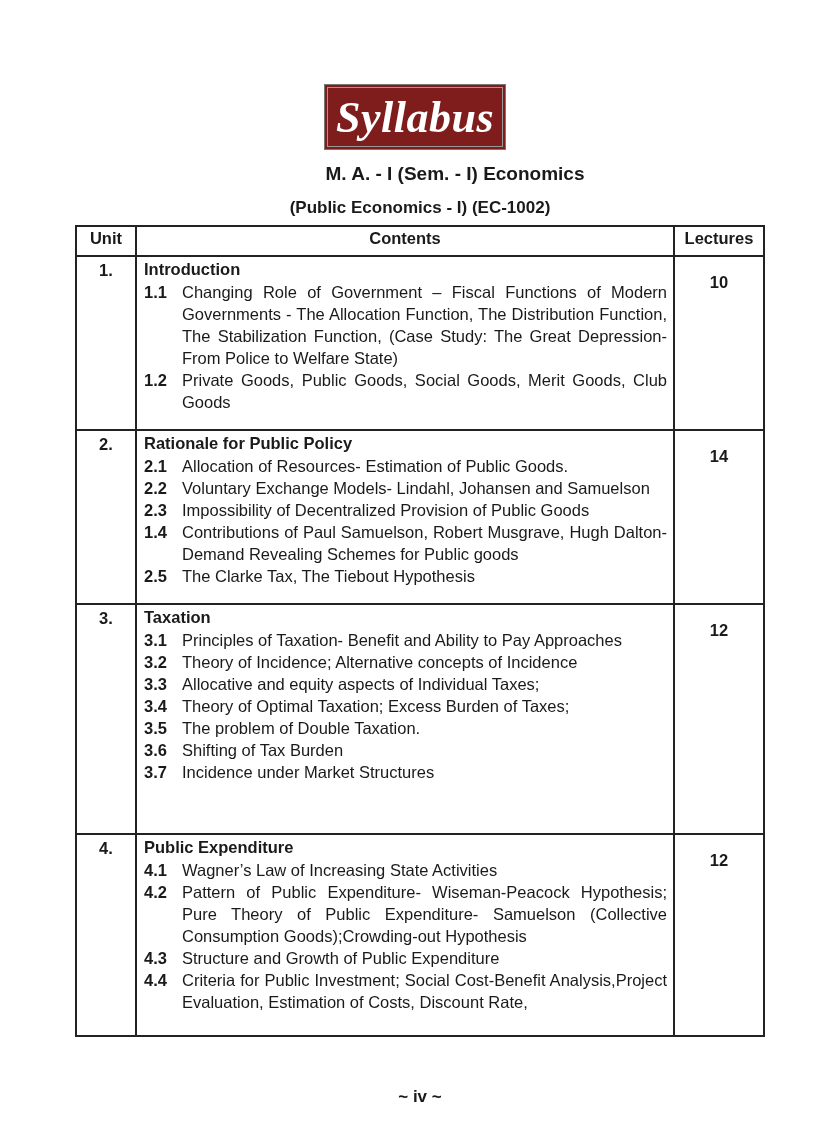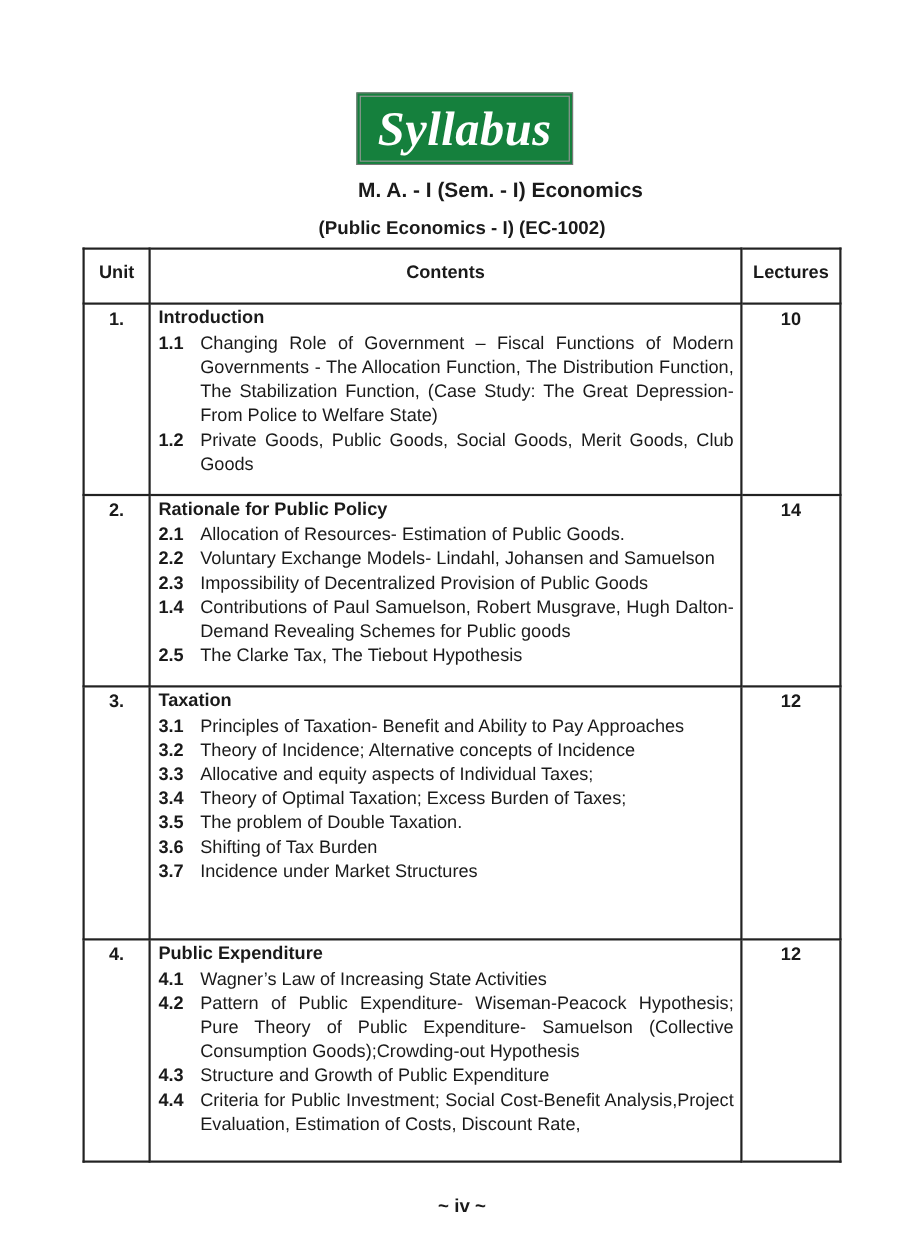--- a/index.html
+++ b/index.html
@@ -1,34 +1,34 @@
 <!DOCTYPE html>
 <html><head>
 <meta charset="utf-8">
 <style>
   html, body { margin: 0; padding: 0; background: #ffffff; }
   body { width: 840px; height: 1140px; position: relative; overflow: hidden;
          font-family: "Liberation Sans", sans-serif; color: #1a1a1a; }
-  .title-box { position: absolute; left: 324px; top: 84px; width: 197px; height: 66px;
-               background: #15803d; border: 1px solid #777; box-sizing: border-box;
+  .title-box { position: absolute; left: 324px; top: 84px; width: 182px; height: 66px;
+               background: #7f1d1d; border: 1px solid #777; box-sizing: border-box;
                outline: 1px solid #999; outline-offset: -4px;
                display: flex; align-items: center; justify-content: center; }
   .title-box span { color: #fff; font-family: "Liberation Serif", serif; font-style: italic;
                     font-weight: bold; font-size: 44px; letter-spacing: 0.5px; }
   .sub1 { position: absolute; top: 163px; left: 0; width: 840px; text-align: center;
           font-weight: bold; font-size: 19px; padding-left: 35px; }
   .sub2 { position: absolute; top: 198px; left: 0; width: 840px; text-align: center;
           font-weight: bold; font-size: 17px; }
   table { position: absolute; left: 75px; top: 225px; width: 690px; border-collapse: collapse;
           border: 2px solid #222; }
   td, th { border: 2px solid #222; vertical-align: top; font-size: 16.5px; }
-  th { font-weight: bold; height: 24px; padding: 12px 4px; }
+  th { font-weight: bold; height: 24px; padding: 2px 4px; }
   col.c1 { width: 60px; } col.c3 { width: 90px; }
   td.unit { text-align: center; font-weight: bold; padding-top: 4px; }
-  td.lect { text-align: center; font-weight: bold; padding-top: 4px; }
+  td.lect { text-align: center; font-weight: bold; padding-top: 16px; }
   td.content { padding: 3px 6px 16px 7px; }
   .head { font-weight: bold; margin-bottom: 2px; }
   .item { display: flex; margin-top: 0; line-height: 22px; }
   .num { font-weight: bold; width: 38px; flex: none; }
   .txt { flex: 1; text-align: justify; }
   .pad3 { height: 34px; }
   .pad4 { height: 6px; }
   .footer { position: absolute; top: 1087px; left: 0; width: 840px; text-align: center;
             font-weight: bold; font-size: 17px; }
 </style>

